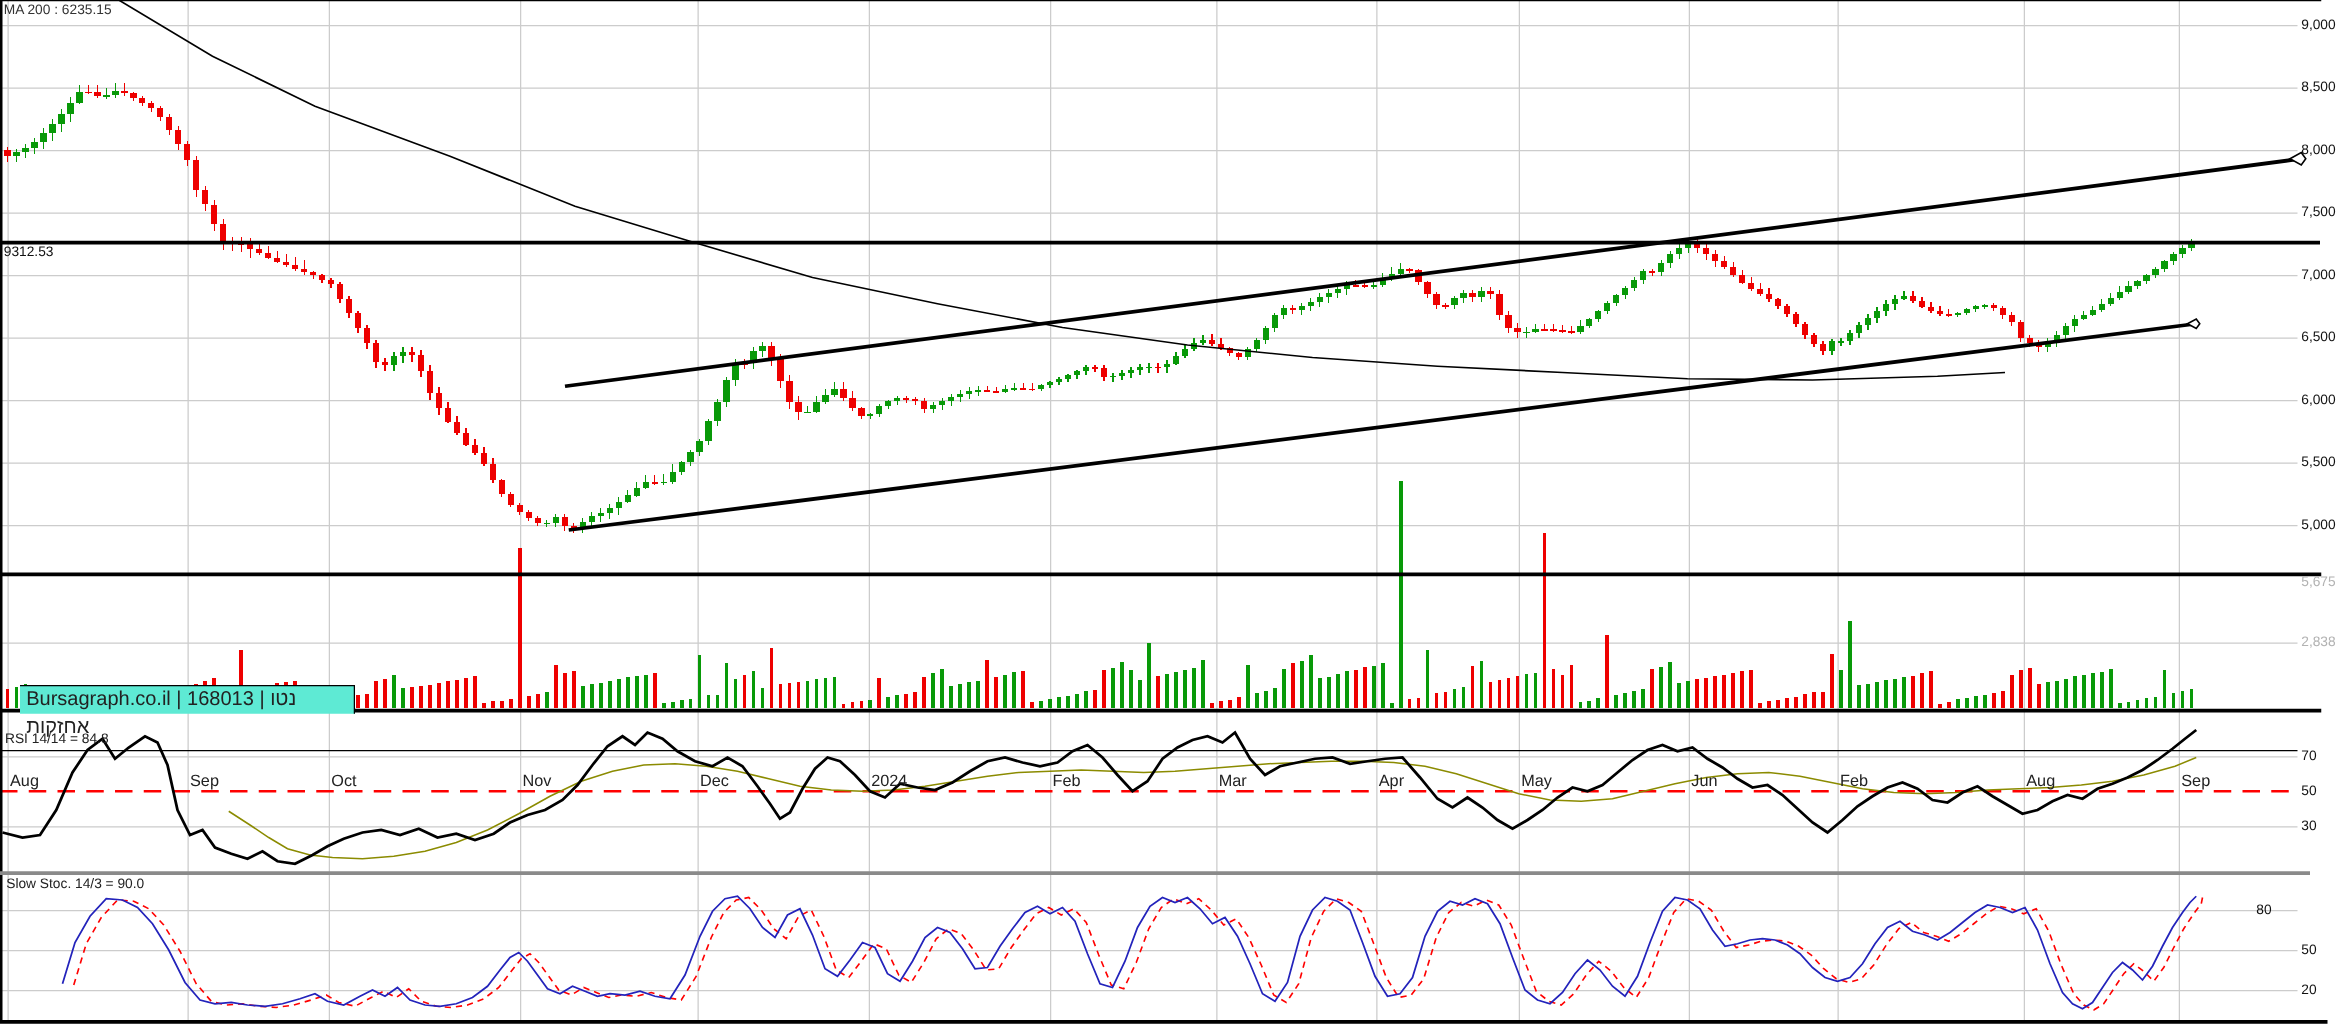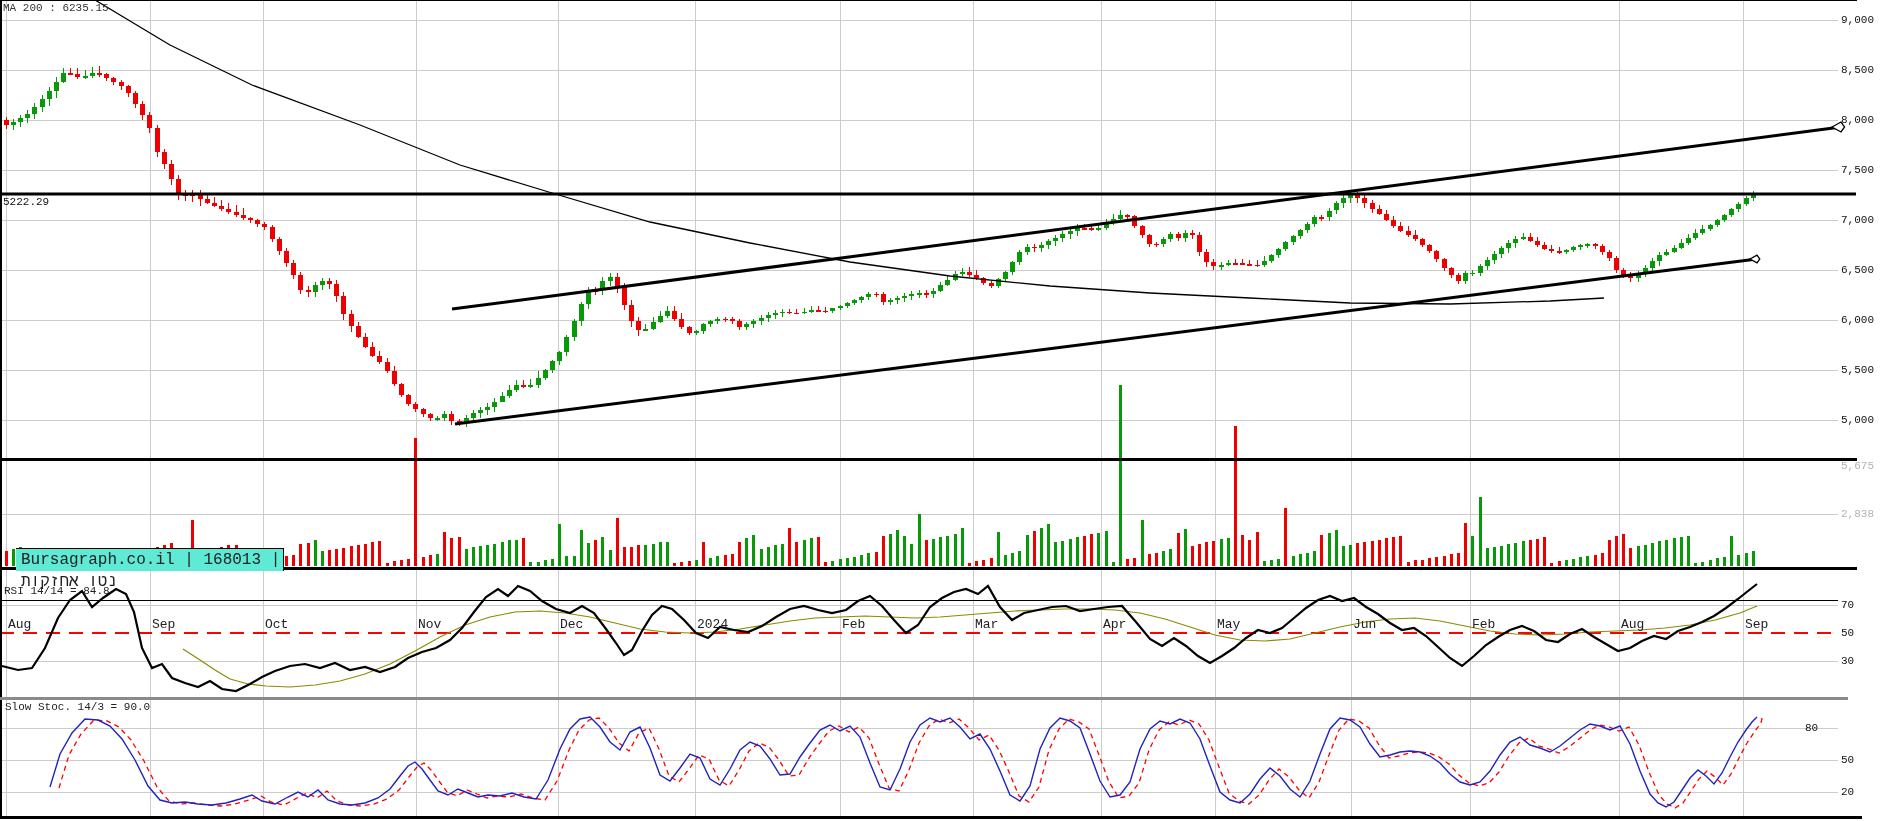--- a/index.html
+++ b/index.html
@@ -1,17 +1,17 @@
 <!DOCTYPE html>
 <html><head>
 <meta charset="utf-8">
 <style>
   html,body{margin:0;padding:0;background:#fff;}
   #chart{position:relative;width:1880px;height:821px;background:#fff;overflow:hidden;
-         font-family:Liberation Mono, monospace;}
+         font-family:Liberation Sans, sans-serif;}
   .hgrid,.vgrid{position:absolute;background:#ccc;}
   .hgrid{height:1px;}
   .vgrid{width:1px;}
   .border{position:absolute;background:#000;}
   .lbl{position:absolute;font-size:11px;color:#111;line-height:14px;white-space:nowrap;}
   .lbl-vol{color:#b2b2b2;}
   .month{position:absolute;font-size:13px;color:#222;line-height:14px;white-space:nowrap;margin-top:44px;}
   #ma-label{position:absolute;left:3px;top:2px;font-size:11px;color:#333;}
   #hline-label{position:absolute;left:3px;top:196px;font-size:11px;color:#111;}
   #rsi-label{position:absolute;left:4px;top:585px;font-size:11px;color:#222;}
@@ -826,21 +826,21 @@
   <div id="border-layer">
       <div class="border" style="left:0px;top:0px;width:1857px;height:1px;background:#000"></div>
       <div class="border" style="left:0px;top:0px;width:2px;height:818px;background:#000"></div>
       <div class="border" style="left:0px;top:458px;width:1857px;height:3px;background:#000"></div>
       <div class="border" style="left:0px;top:567px;width:1857px;height:3px;background:#000"></div>
       <div class="border" style="left:0px;top:600px;width:1838px;height:1px;background:#000"></div>
       <div class="border" style="left:0px;top:697px;width:1848px;height:3px;background:#8a8a8a"></div>
       <div class="border" style="left:0px;top:816px;width:1862px;height:3px;background:#000"></div>
     </div>
   <div id="ma-label">MA 200 : 6235.15</div>
-  <div id="hline-label">5222.29</div>
+  <div id="hline-label">9312.53</div>
   <div id="watermark">Bursagraph.co.il | 168013 | נטו אחזקות</div>
   <div id="rsi-label">RSI 14/14 = 84.8</div>
   <div id="stoch-label">Slow Stoc. 14/3 = 90.0</div>
   <div id="axis-labels">
       <div class="lbl " style="left:1841px;top:13px">9,000</div>
       <div class="lbl " style="left:1841px;top:63px">8,500</div>
       <div class="lbl " style="left:1841px;top:113px">8,000</div>
       <div class="lbl " style="left:1841px;top:163px">7,500</div>
       <div class="lbl " style="left:1841px;top:213px">7,000</div>
       <div class="lbl " style="left:1841px;top:263px">6,500</div>

